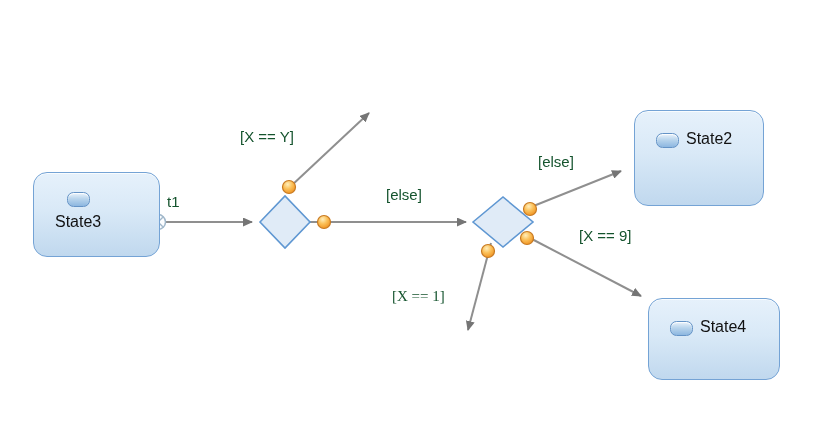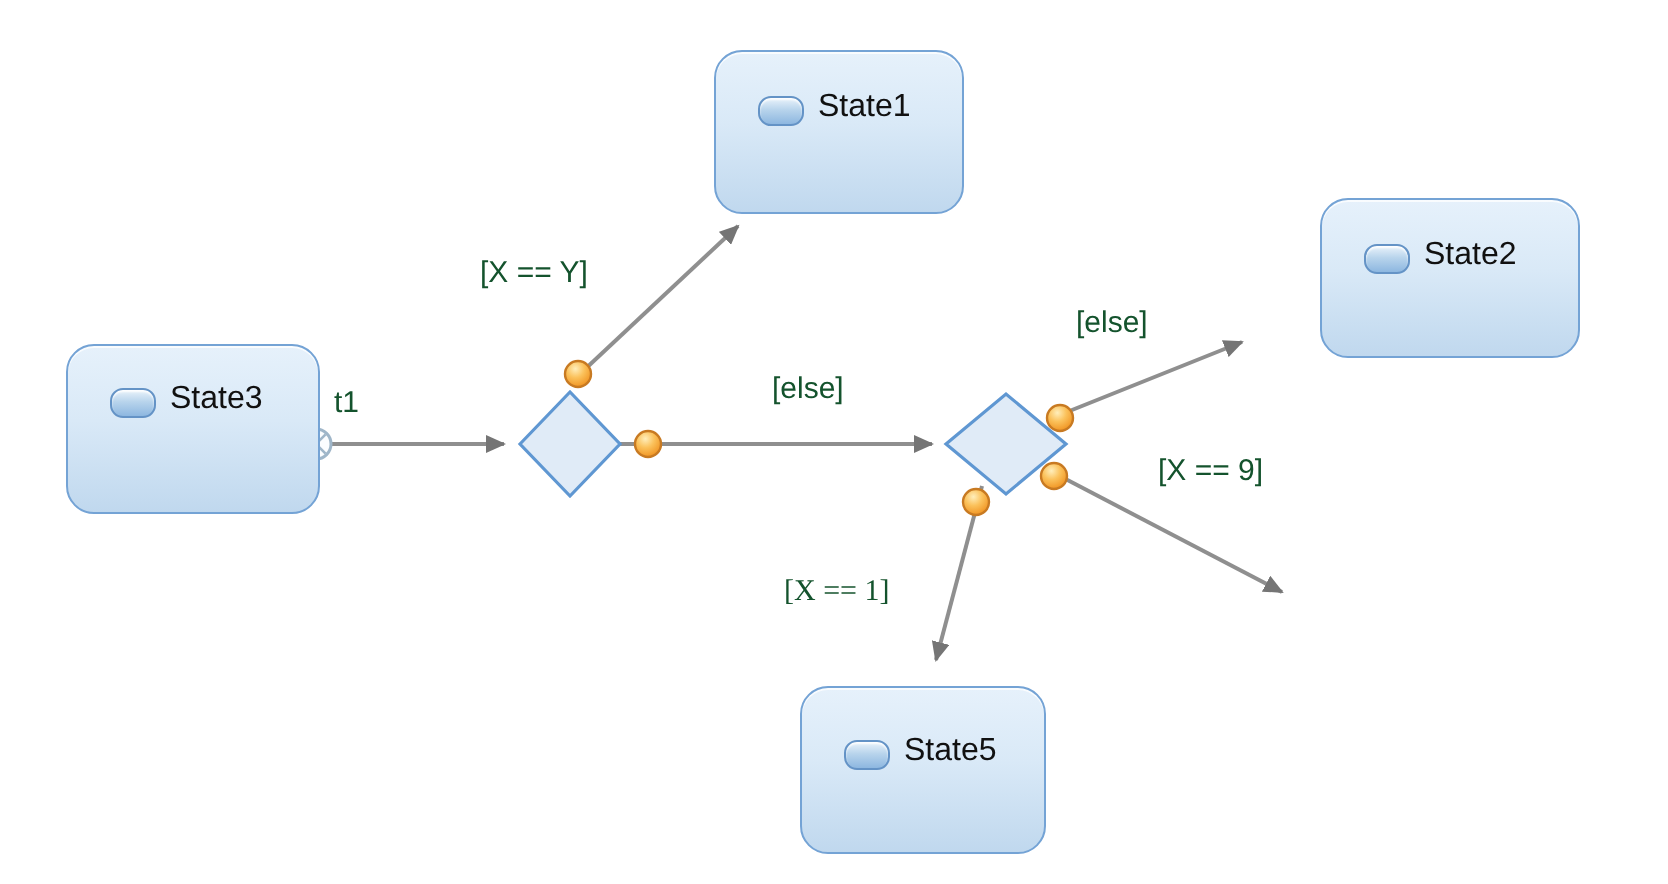--- a/index.html
+++ b/index.html
@@ -94,47 +94,41 @@
     </g>
 
     <circle cx="289" cy="187" r="6.5" fill="url(#badgeGrad)" stroke="#c87a22" stroke-width="1.2"></circle>
     <circle cx="324" cy="222" r="6.5" fill="url(#badgeGrad)" stroke="#c87a22" stroke-width="1.2"></circle>
     <circle cx="530" cy="209" r="6.5" fill="url(#badgeGrad)" stroke="#c87a22" stroke-width="1.2"></circle>
     <circle cx="527" cy="238" r="6.5" fill="url(#badgeGrad)" stroke="#c87a22" stroke-width="1.2"></circle>
     <circle cx="488" cy="251" r="6.5" fill="url(#badgeGrad)" stroke="#c87a22" stroke-width="1.2"></circle>
   </svg>
 
   <div class="state" style="left:33px; top:172px; width:127px; height:85px;">
-    <div class="state-inner" style="padding-top:19px;">
+    <div class="state-inner" style="padding-top:19px;flex-direction:column;">
       <span class="state-icon"></span>
       <span class="state-label">State3</span>
     </div>
   </div>
 
-  <div class="state" style="left:357px; top:25px; width:125px; height:82px;">
-    <div class="state-inner">
-      <span class="state-icon"></span>
-      <span class="state-label">State1</span>
-    </div>
-  </div>
 
-  <div class="state" style="left:634px; top:99px; width:130px; height:80px;margin-left:26px;">
+  <div class="state" style="left:634px; top:110px; width:130px; height:96px;">
     <div class="state-inner">
       <span class="state-icon"></span>
       <span class="state-label">State2</span>
     </div>
   </div>
 
-
-  <div class="state" style="left:400px; top:343px; width:123px; height:84px;">
-    <div class="state-inner" style="padding-top:24px;">
+  <div class="state" style="left:648px; top:298px; width:132px; height:82px;">
+    <div class="state-inner">
       <span class="state-icon"></span>
-      <span class="state-label">State5</span>
+      <span class="state-label">State4</span>
     </div>
   </div>
+
 
   <div class="t-label" style="left:167px; top:193px;">t1</div>
   <div class="t-label" style="left:240px; top:128px;">[X == Y]</div>
   <div class="t-label" style="left:386px; top:186px;">[else]</div>
   <div class="t-label" style="left:538px; top:153px;">[else]</div>
   <div class="t-label" style="left:579px; top:227px;">[X == 9]</div>
   <div class="t-label" style="left:392px; top:287px;font-family:Liberation Serif, serif;">[X == 1]</div>
 
 </div>
 

